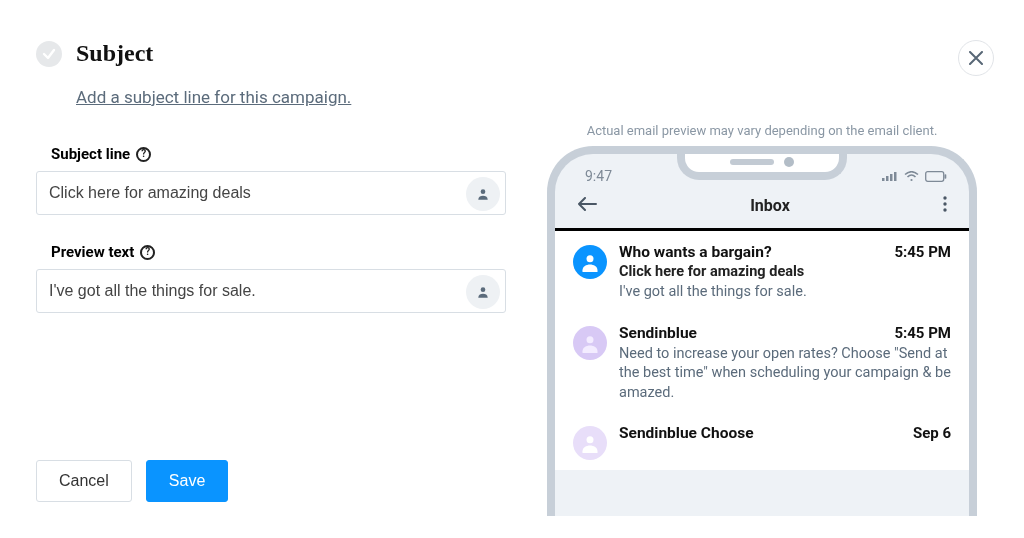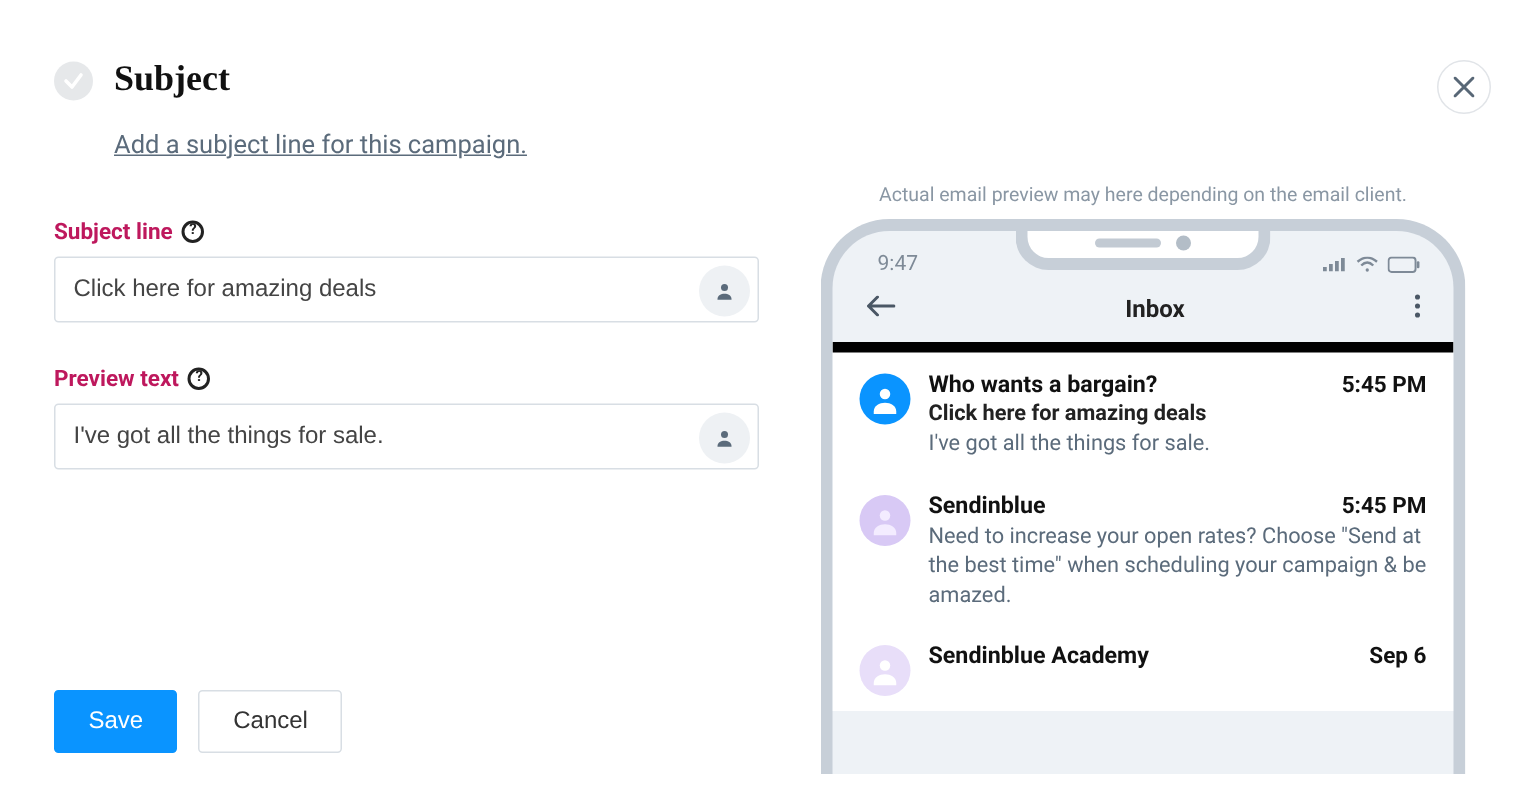--- a/index.html
+++ b/index.html
@@ -65,21 +65,21 @@
   }
   .col-left { flex: 0 0 500px; padding-right: 30px; position:relative;}
   .col-right { flex: 1; position: relative;}
   .field-label-row {
     display: flex;
     align-items: center;
     gap: 6px;
     margin-top: 28px;
     margin-bottom: 8px;
   }
-  .field-label { font-weight: 700; font-size: 15px; color:#be185d; }
+  .field-label { font-weight: 700; font-size: 15px; color:#000000;margin-left:15px; }
   .help-icon {
     width: 15px; height: 15px; border: 2px solid #222; border-radius: 50%;
     display:flex; align-items:center; justify-content:center;
     font-size:10px; font-weight:700; color:#222; line-height:1;
   }
   .input-wrap {
     position: relative;
   }
   .text-input {
     width: 100%;
@@ -157,21 +157,21 @@
     padding: 14px 22px 4px 30px;
     font-size: 14px; color:#7e8a97;
   }
   .status-icons { display:flex; gap:6px; align-items:center; }
   .inbox-bar {
     display:flex; align-items:flex-start; justify-content:space-between;
     padding: 8px 22px 12px 22px;
   }
   .inbox-title { font-weight:700; font-size:16px; color:#222; }
   .arrow-back, .kebab { color:#4a5765; }
-  .mail-list { background:#fff; border-top:7px solid #000000; }
+  .mail-list { background:#fff; border-top:3px solid #000000; }
   .mail-item {
     display:flex; gap:12px; padding:12px 18px 10px 18px;
     border-bottom: 0px solid #eef1f4;
   }
   .avatar {
     width:34px; height:34px; border-radius:50%;
     flex-shrink:0;
     display:flex; align-items:center; justify-content:center;
     margin-top:2px;
   }
@@ -241,21 +241,21 @@
           <svg width="14" height="14" viewBox="0 0 24 24" fill="currentColor">
               <circle cx="12" cy="8" r="4"></circle>
               <path d="M4 21c0-4 4-6 8-6s8 2 8 6v1H4v-1z"></path>
             </svg>
         </div>
       </div>
 
     </div>
 
     <div class="col-right">
-      <div class="preview-note">Actual email preview may here depending on the email client.</div>
+      <div class="preview-note">Actual email preview may vary depending on the email client.</div>
 
       <div class="phone">
         <div class="phone-side-btn a"></div>
         <div class="phone-side-btn b"></div>
         <div class="phone-side-btn c"></div>
         <div class="phone-side-btn r"></div>
 
         <div class="notch-wrap">
           <div class="notch">
             <div class="bar"></div>
@@ -337,29 +337,29 @@
 
           <div class="mail-item">
             <div class="avatar av-lilac2">
               <svg width="20" height="20" viewBox="0 0 24 24" fill="#fff">
                   <circle cx="12" cy="8" r="4.2"></circle>
                   <path d="M3 22c0-4.5 4.5-7 9-7s9 2.5 9 7v2H3v-2z"></path>
                 </svg>
             </div>
             <div class="mail-body">
               <div class="mail-top">
-                <span class="mail-sender">Sendinblue Academy</span>
+                <span class="mail-sender">Sendinblue Choose</span>
                 <span class="mail-time">Sep 6</span>
               </div>
             </div>
           </div>
 
         </div>
       </div>
     </div>
   </div>
 
   <div class="actions">
+    <button class="btn btn-secondary">Cancel</button>
     <button class="btn btn-primary">Save</button>
-    <button class="btn btn-secondary">Cancel</button>
   </div>
 
 </div>
 
 </body></html>

